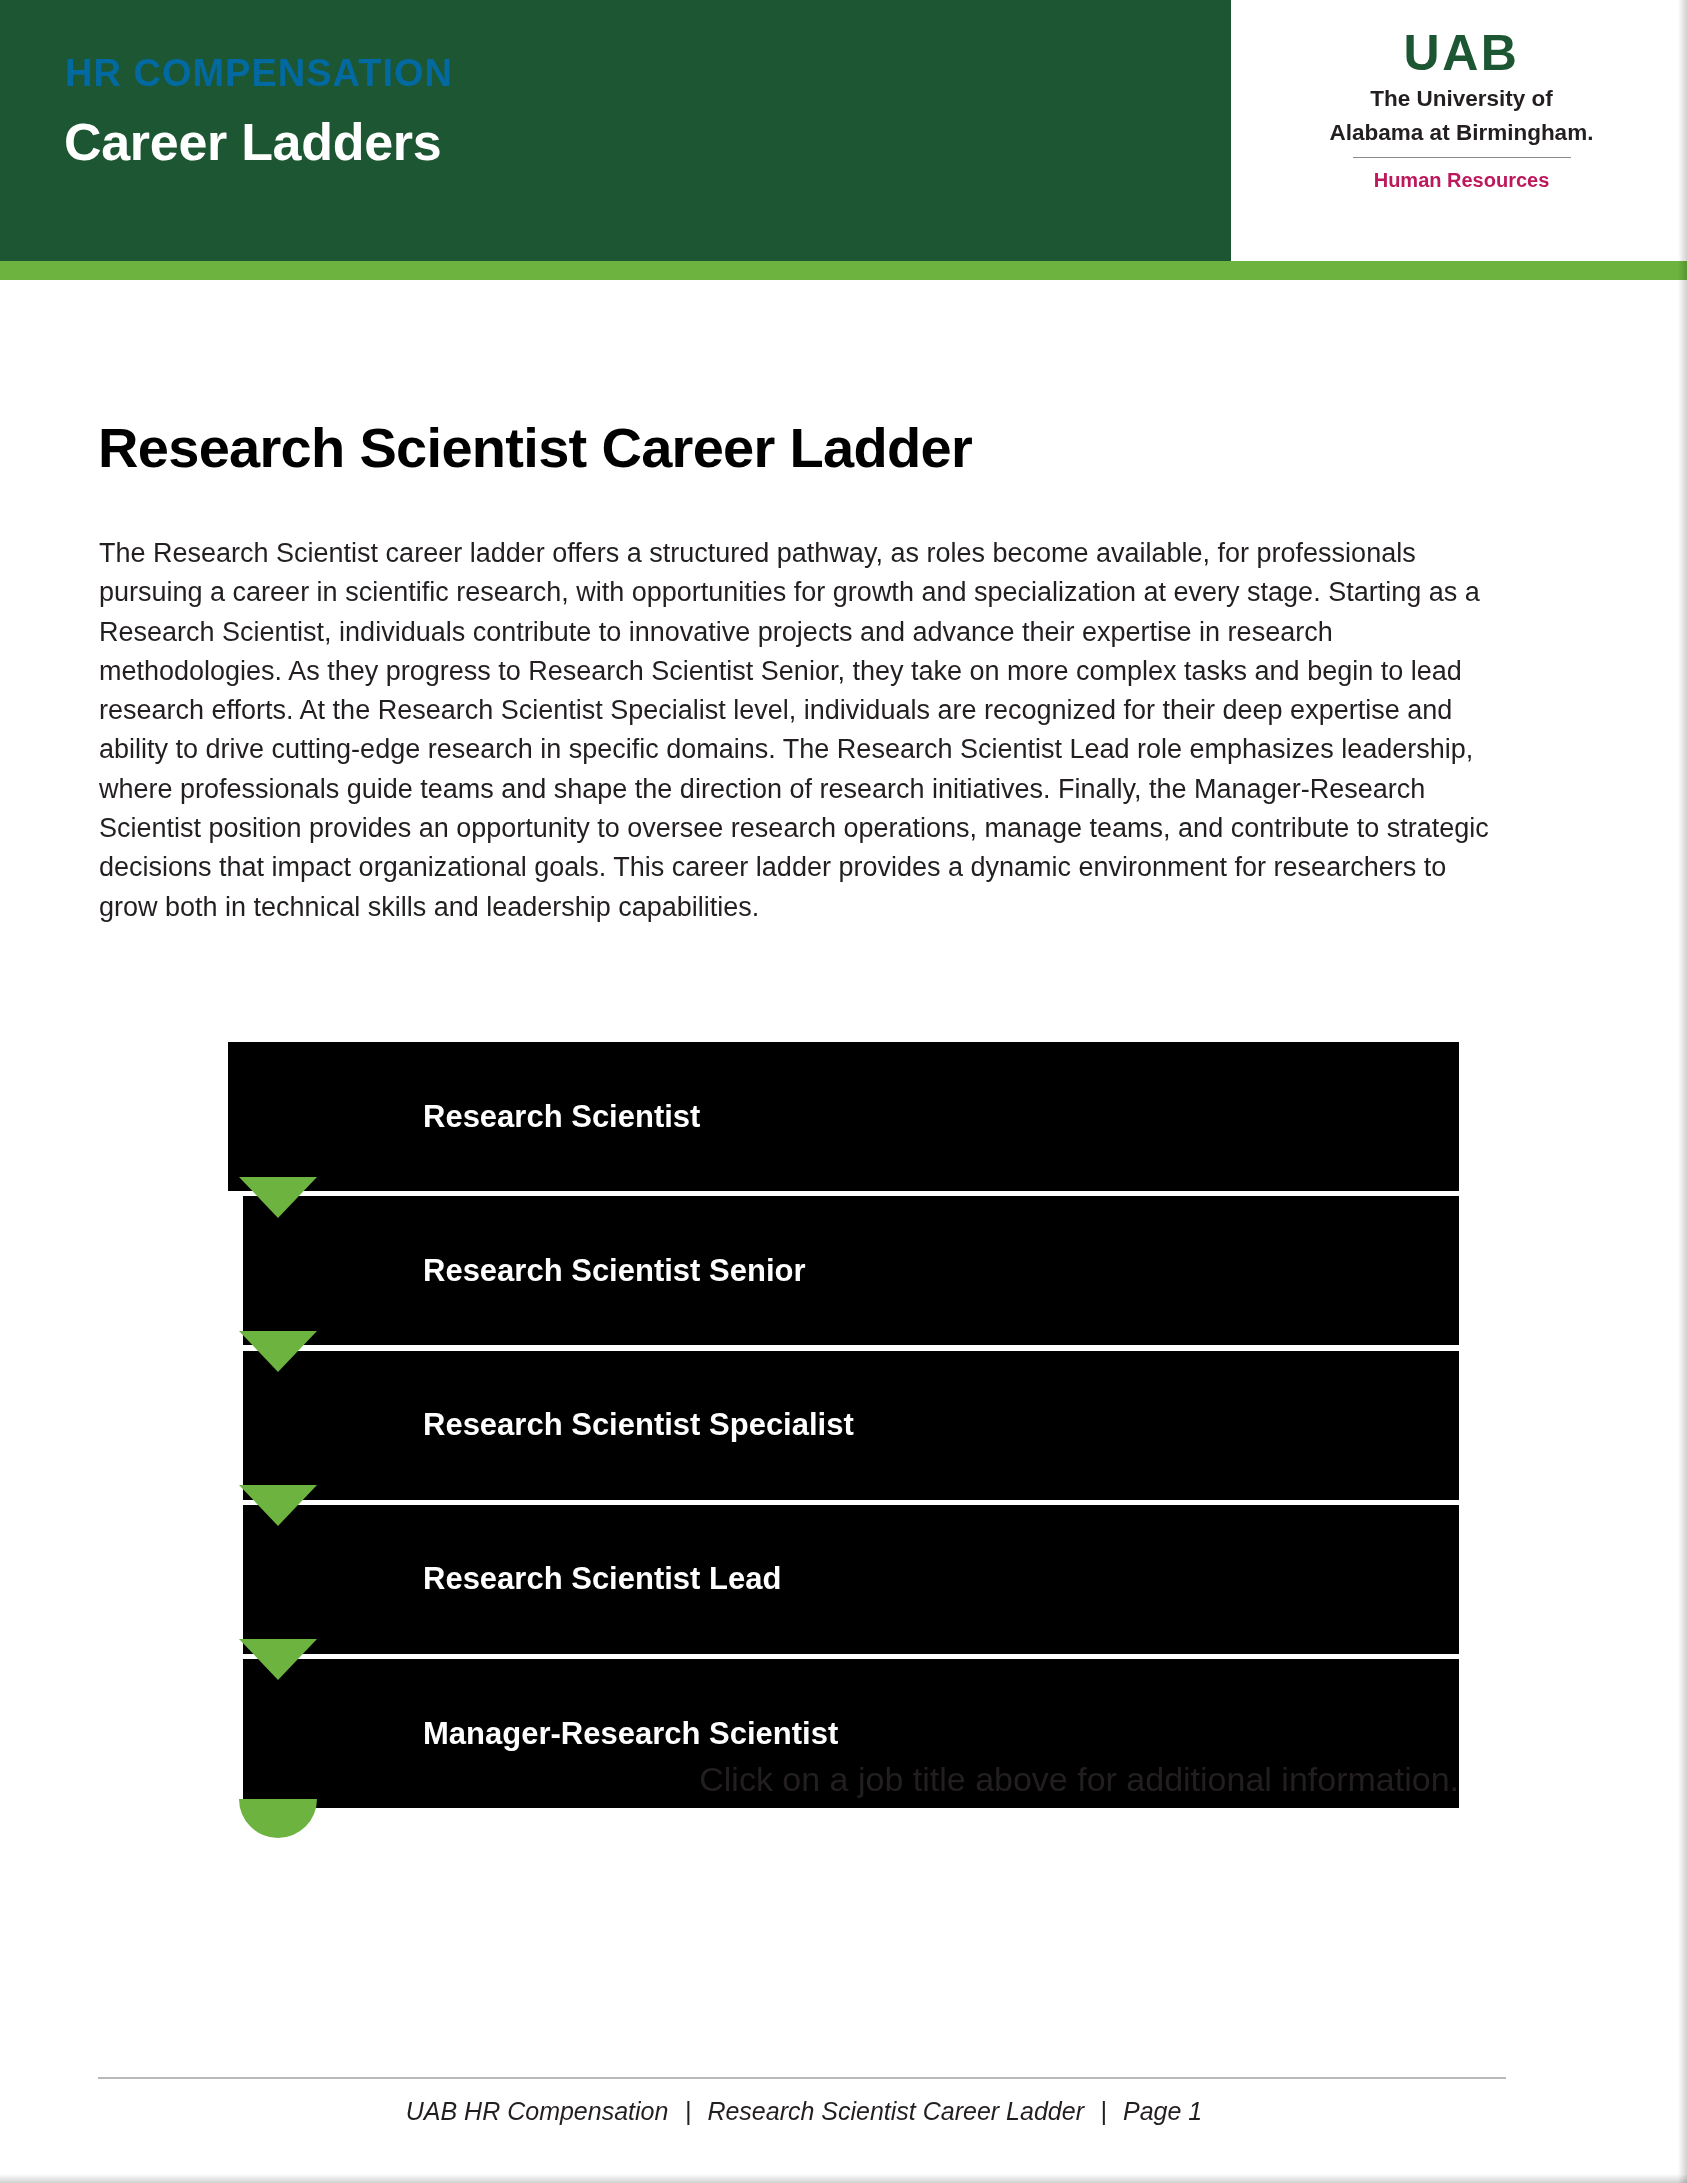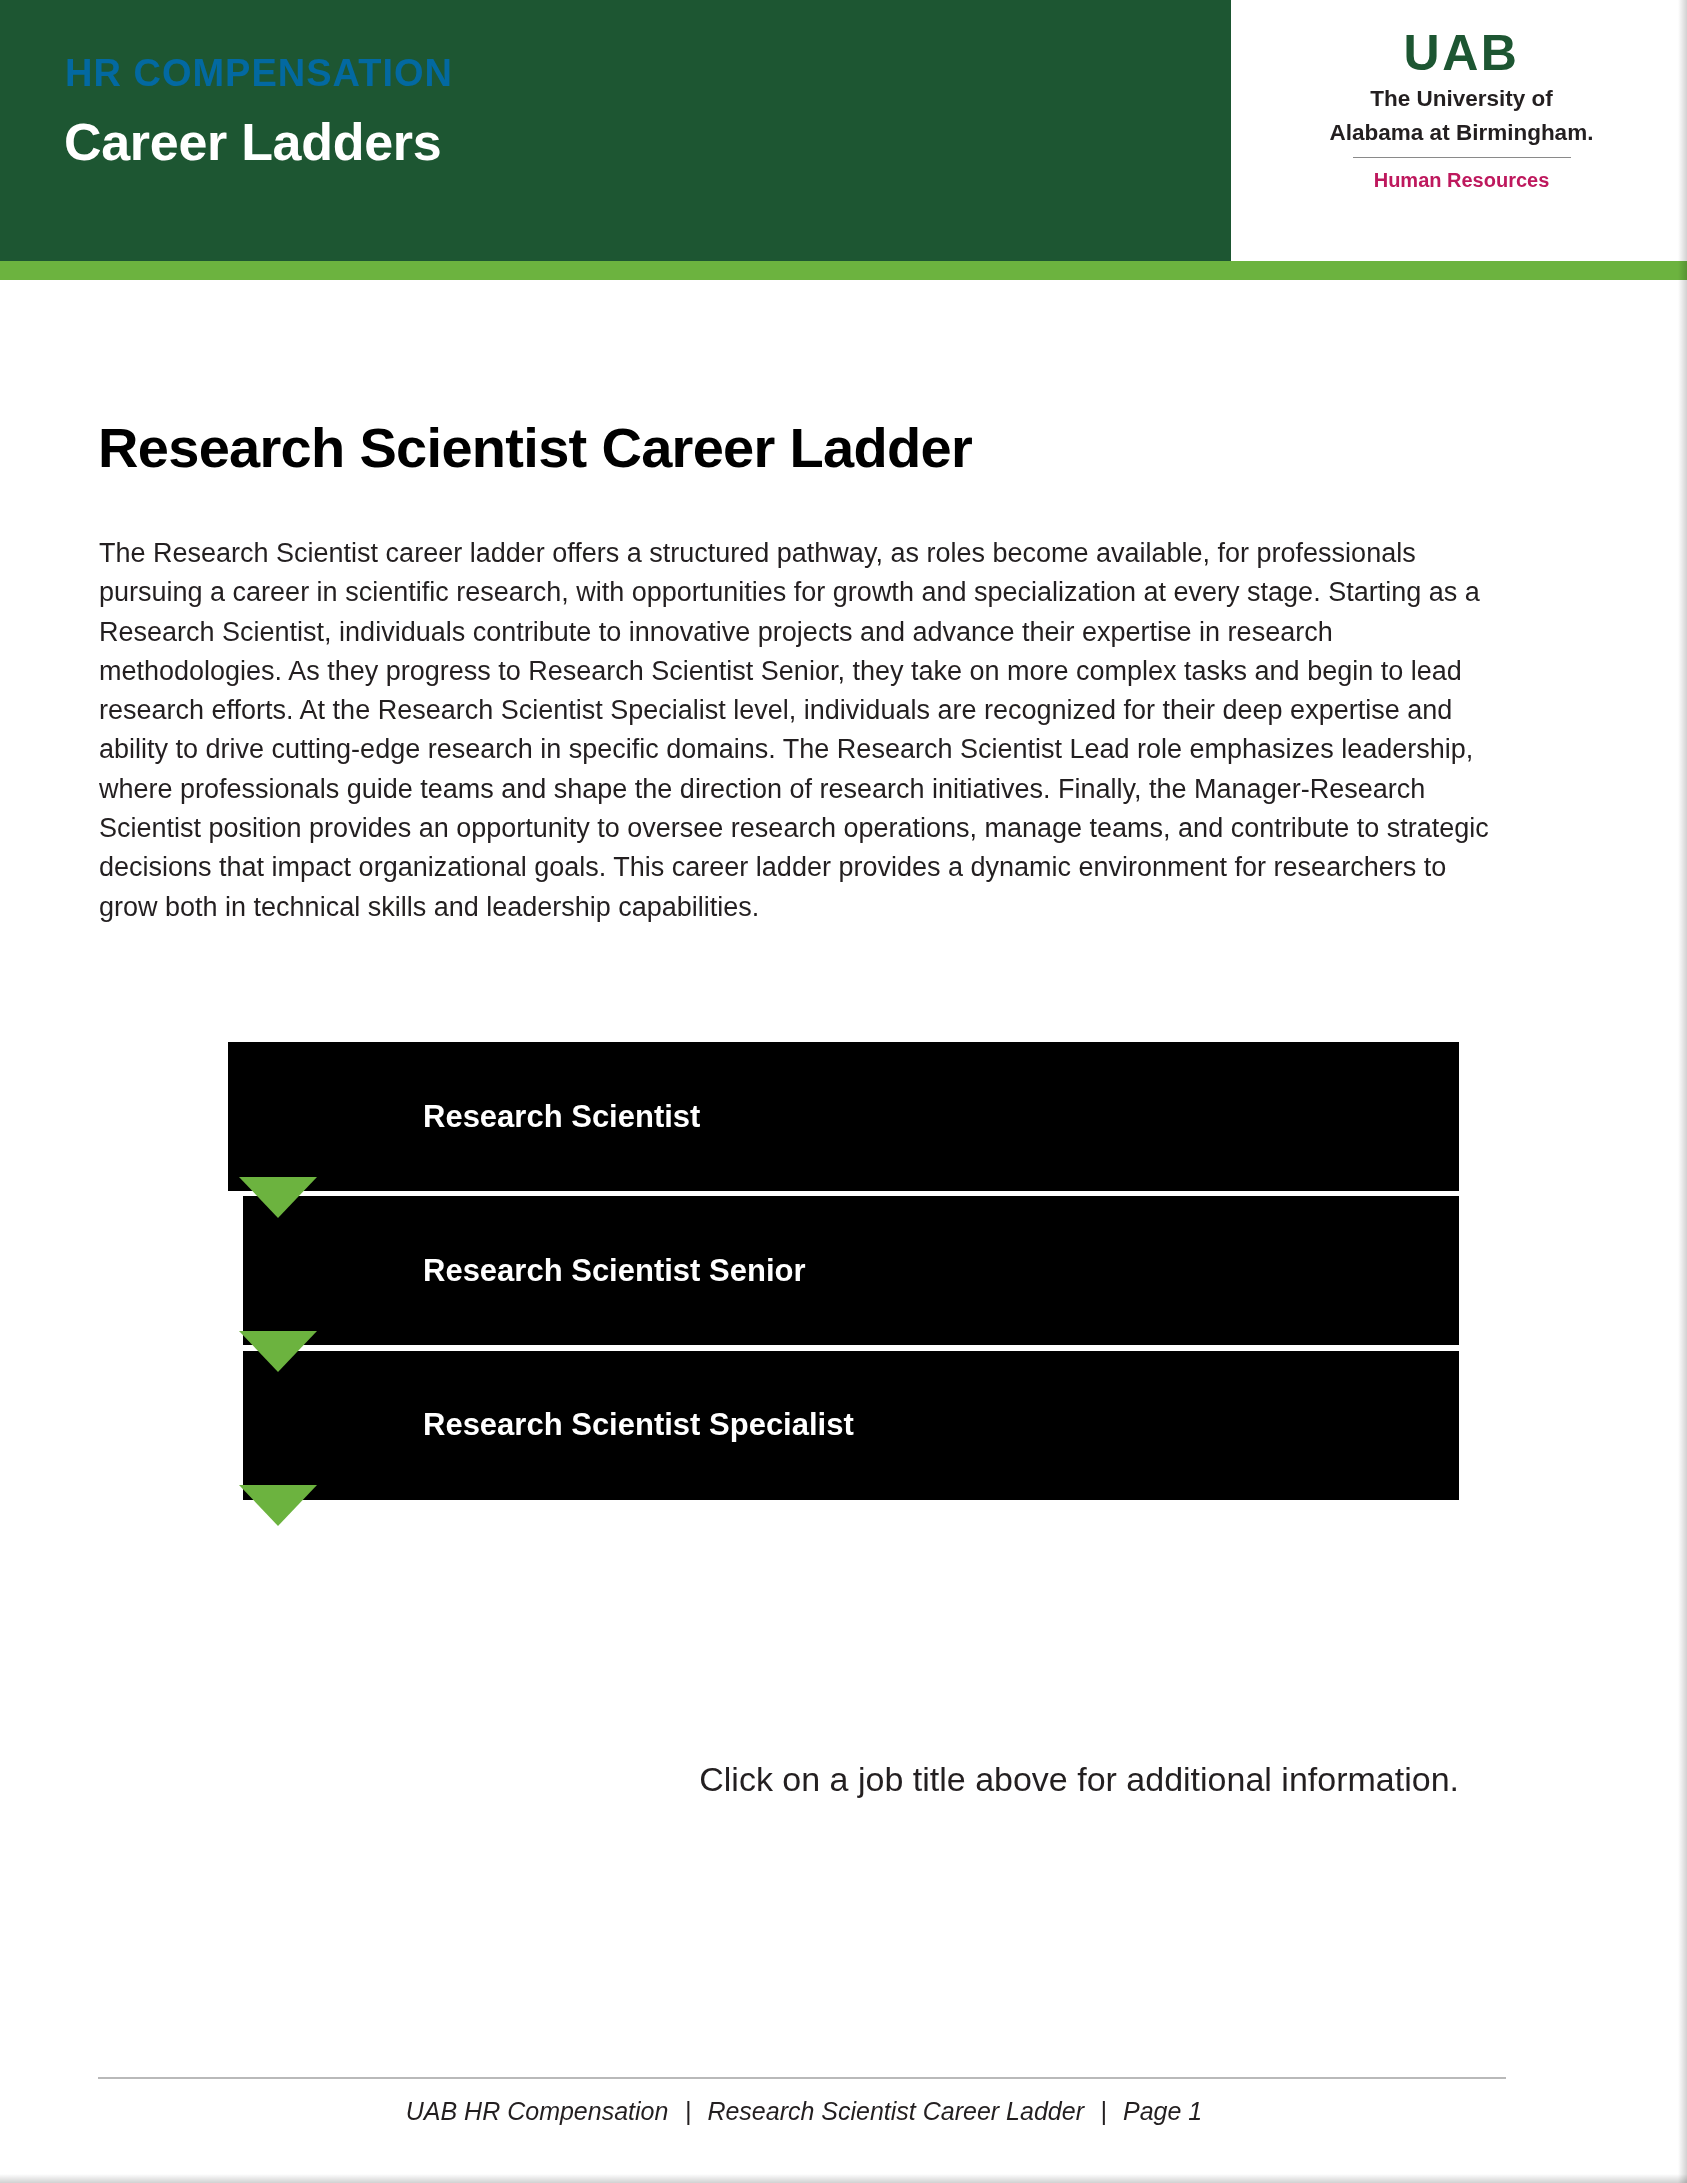--- a/index.html
+++ b/index.html
@@ -299,21 +299,32 @@
       <div class="arrow"></div>
     </div>
 
     <div class="rung">
       <div class="channel"></div>
       <div class="rung-label">Research Scientist Specialist</div>
       <div class="notch"></div>
       <div class="arrow"></div>
     </div>
 
-
+    <div class="rung">
+      <div class="channel"></div>
+      <div class="rung-label">Research Scientist Lead</div>
+      <div class="notch"></div>
+      <div class="arrow"></div>
+    </div>
+
+    <div class="rung">
+      <div class="channel"></div>
+      <div class="rung-label">Manager-Research Scientist</div>
+      <div class="arrow-cap"></div>
+    </div>
 
   </div>
 
   <div class="ladder-note">Click on a job title above for additional information.</div>
 
   <div class="footer-rule"></div>
   <div class="footer">
     <span>UAB HR Compensation</span>
     <span class="sep">|</span>
     <span>Research Scientist Career Ladder</span>

